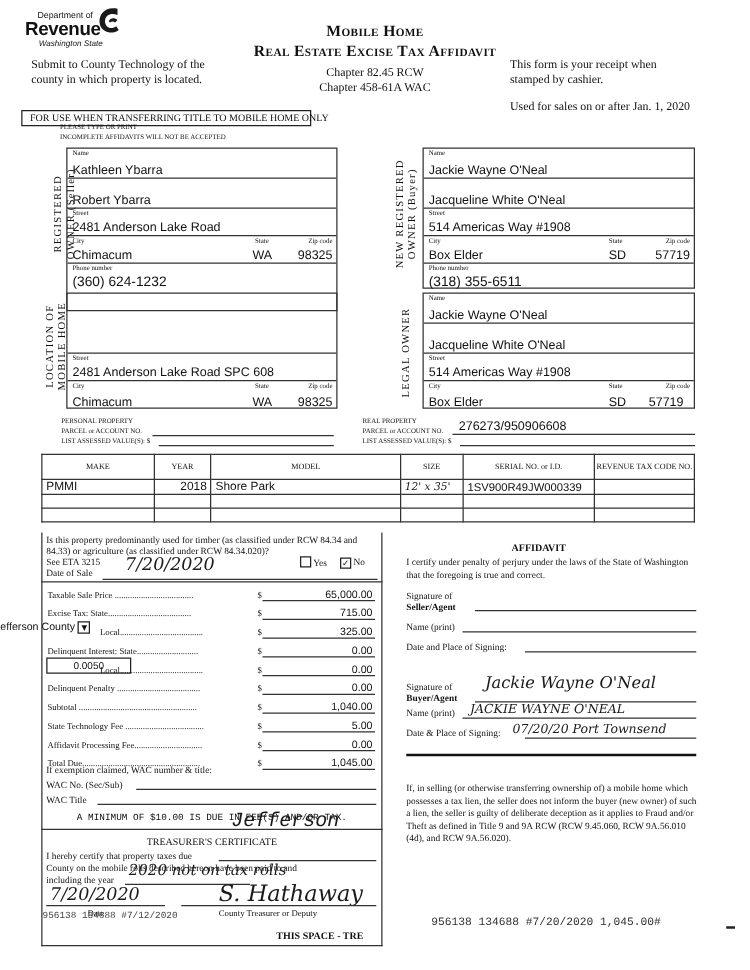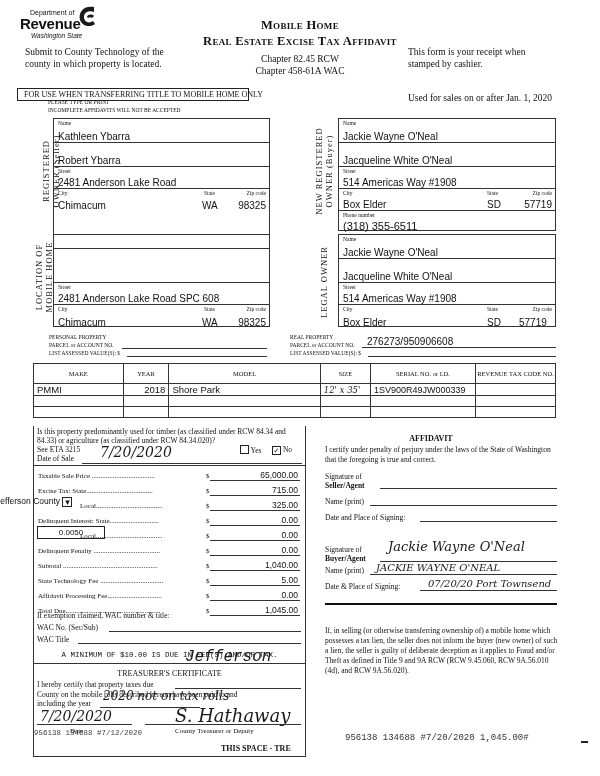--- a/index.html
+++ b/index.html
@@ -67,21 +67,21 @@
 <div class="abs" style="left:200px;top:18px;width:200px;text-align:center;">
   <div class="title1">Mobile Home</div>
   <div class="title1" style="margin-top:1px;">Real Estate Excise Tax Affidavit</div>
   <div class="hdr-small" style="margin-top:4px;">Chapter 82.45 RCW</div>
   <div class="hdr-small">Chapter 458-61A WAC</div>
 </div>
 
 <div class="abs hdr-small" style="left:408px;top:46px;">
   <div>This form is your receipt when</div>
   <div>stamped by cashier.</div>
-  <div style="margin-top:22px;">Used for sales on or after Jan. 1, 2020</div>
+  <div style="margin-top:10px;">Used for sales on or after Jan. 1, 2020</div>
 </div>
 
 <div class="abs use-box" style="left:17px;top:88px;width:232px;">FOR USE WHEN TRANSFERRING TITLE TO MOBILE HOME ONLY</div>
 <div class="abs tiny" style="left:48px;top:98px;">PLEASE TYPE OR PRINT</div>
 <div class="abs tiny" style="left:48px;top:106px;">INCOMPLETE AFFIDAVITS WILL NOT BE ACCEPTED</div>
 
 <div class="abs vlabel serif" style="left:2px;top:160px;width:100px;height:22px;">
   <div>REGISTERED</div>
   <div>OWNER (Seller)</div>
 </div>
@@ -97,20 +97,24 @@
     <span class="plabel">Street</span>
     <span class="pval">2481 Anderson Lake Road</span>
   </div>
   <div class="prow" style="top:70px;height:22px;">
     <span class="plabel">City</span>
     <span class="plabel" style="left:150px;">State</span>
     <span class="plabel" style="left:auto;right:3px;">Zip code</span>
     <span class="pval">Chimacum</span>
     <span class="pval" style="left:148px;">WA</span>
     <span class="pval" style="left:auto;right:3px;">98325</span>
+  </div>
+  <div class="prow" style="top:92px;height:21px;border-bottom:none;">
+    <span class="plabel">Phone number</span>
+    <span class="pval" style="font-size:11px;">(360) 624-1232</span>
   </div>
 </div>
 
 <div class="abs vlabel serif" style="left:270px;top:160px;width:110px;height:22px;">
   <div>NEW REGISTERED</div>
   <div>OWNER (Buyer)</div>
 </div>
 <div class="abs pbox" style="left:338px;top:118px;width:218px;height:113px;">
   <div class="prow" style="top:0;height:24px;">
     <span class="plabel">Name</span>
@@ -361,20 +365,20 @@
   <div>Signature of</div>
   <div style="font-weight:bold;">Buyer/Agent</div>
 </div>
 <div class="abs line-field" style="left:380px;top:553px;width:177px;height:9px;"></div>
 <div class="abs hand" style="left:388px;top:539px;font-size:13px;white-space:nowrap;">Jackie Wayne O'Neal</div>
 <div class="abs para" style="left:325px;top:566px;">Name (print)</div>
 <div class="abs line-field" style="left:370px;top:566px;width:187px;height:9px;"></div>
 <div class="abs hand" style="left:376px;top:562px;font-size:10px;white-space:nowrap;">JACKIE WAYNE O'NEAL</div>
 <div class="abs para" style="left:325px;top:582px;">Date &amp; Place of Signing:</div>
 <div class="abs line-field" style="left:420px;top:582px;width:137px;height:9px;"></div>
-<div class="abs hand" style="left:428px;top:578px;font-size:10px;white-space:nowrap;">07/20/20  Port Townsend</div>
+<div class="abs hand" style="left:410px;top:578px;font-size:10px;white-space:nowrap;">07/20/20  Port Townsend</div>
 
 <div class="abs" style="left:325px;top:603px;width:232px;border-bottom:2px solid #111;"></div>
 
 <div class="abs para" style="left:325px;top:626px;width:235px;">If, in selling (or otherwise transferring ownership of) a mobile home which possesses a tax lien, the seller does not inform the buyer (new owner) of such a lien, the seller is guilty of deliberate deception as it applies to Fraud and/or Theft as defined in Title 9 and 9A RCW (RCW 9.45.060, RCW 9A.56.010 (4d), and RCW 9A.56.020).</div>
 
 <div class="abs mono" style="left:345px;top:733px;font-size:9px;color:#333;">956138 134688 #7/20/2020 1,045.00#</div>
 <div class="abs" style="left:581px;top:741px;width:7px;border-bottom:2px solid #222;"></div>
 
 </body></html>

